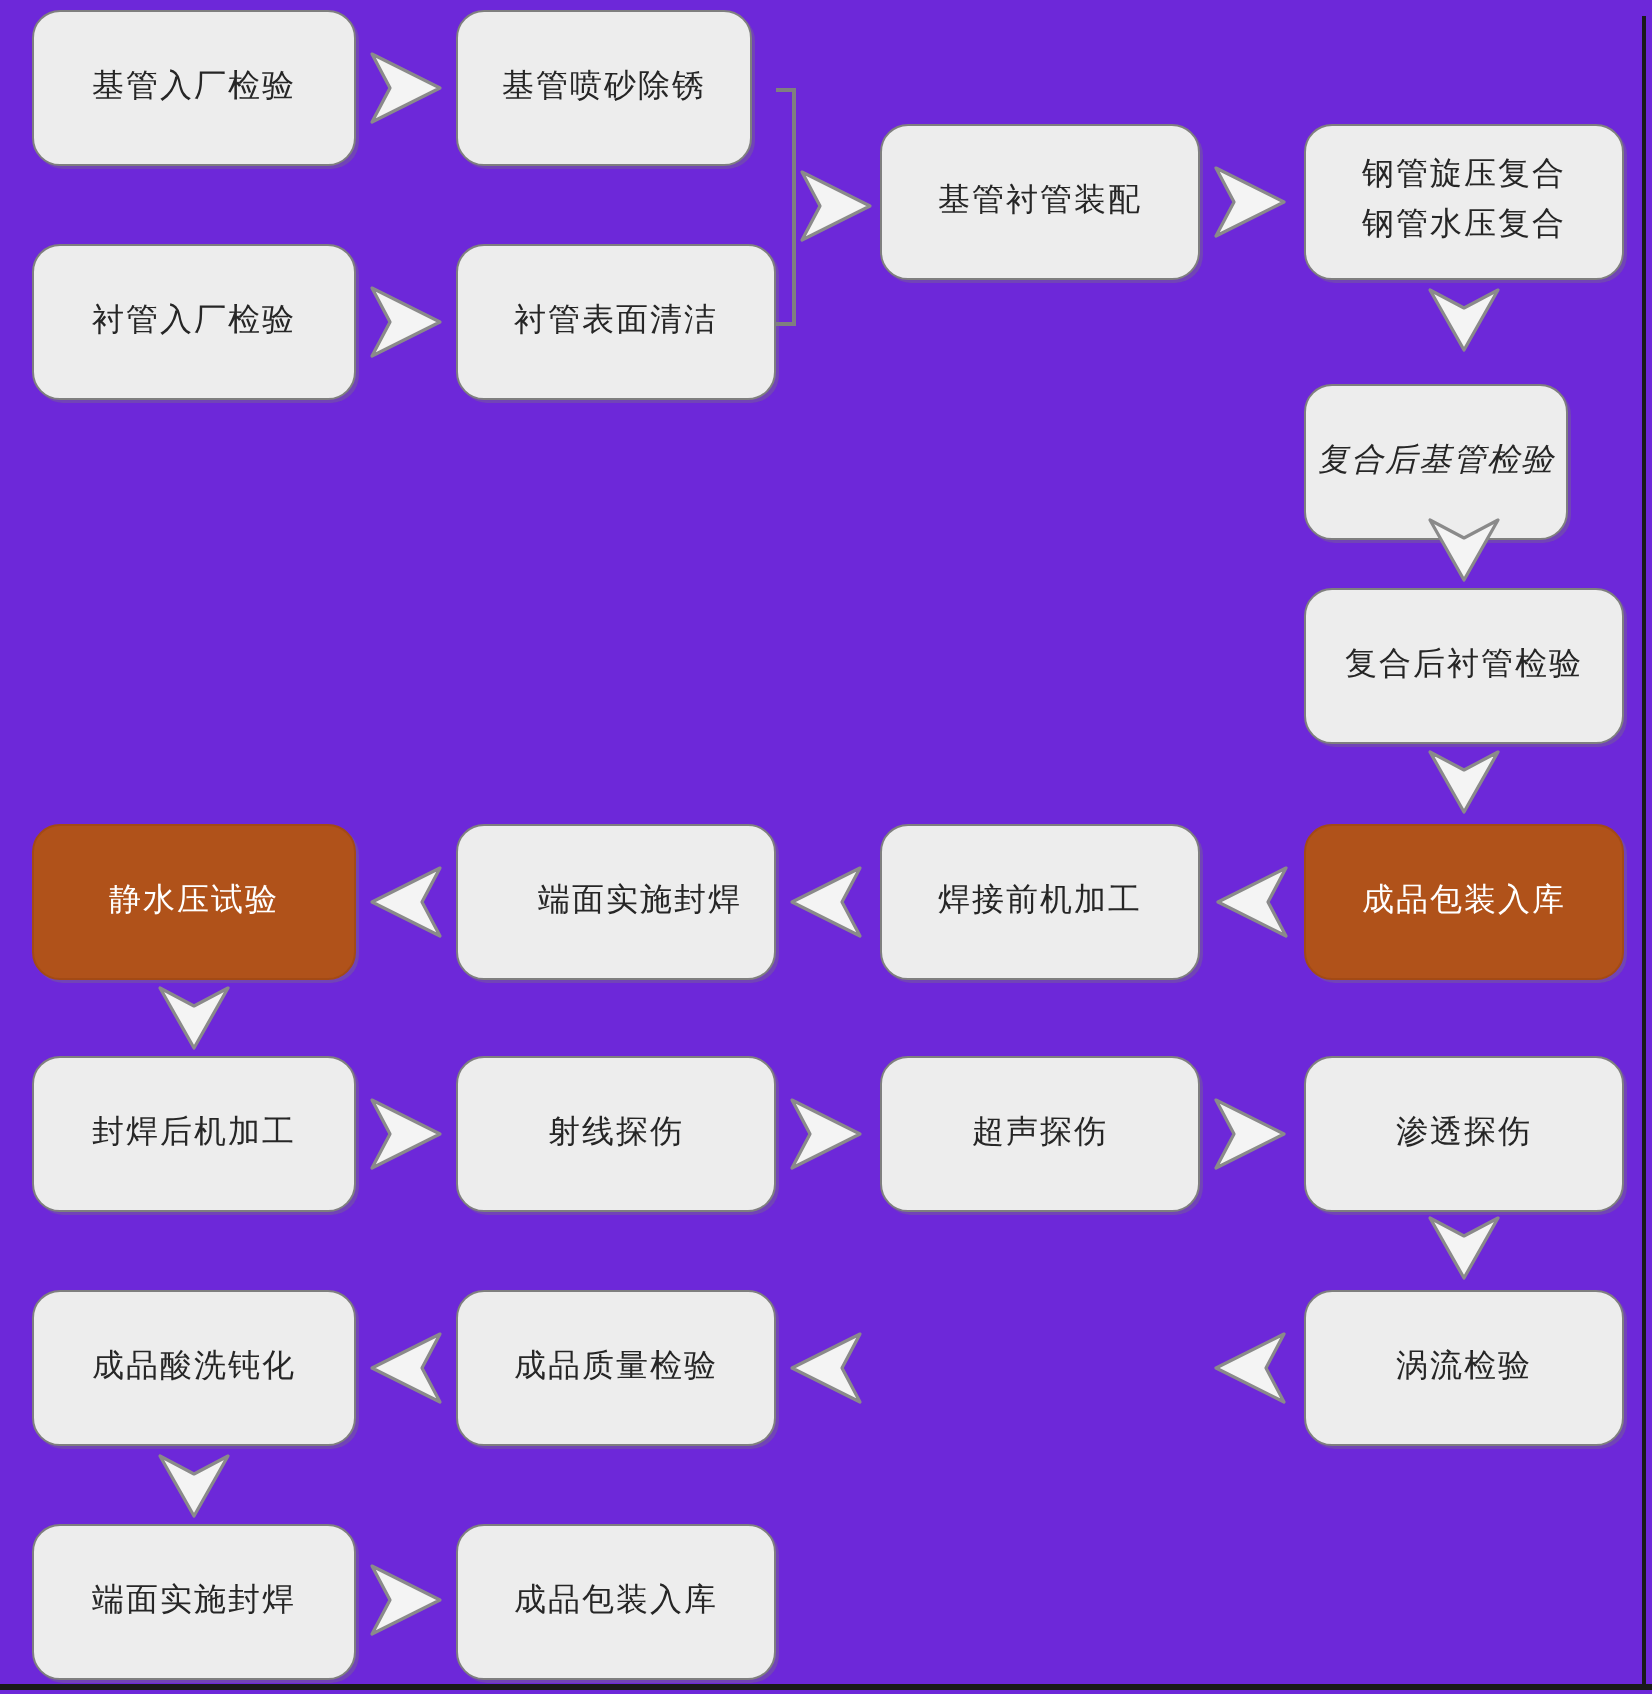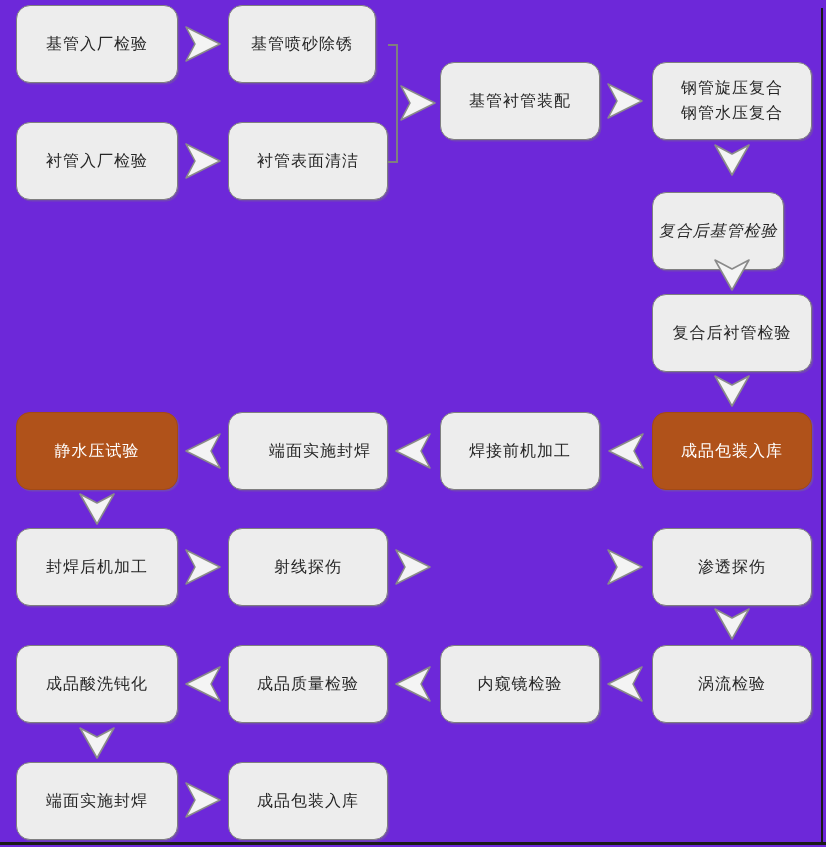--- a/index.html
+++ b/index.html
@@ -97,28 +97,28 @@
     </div>
     <div class="node highlight" style="left: 16px; top: 412px; width: 162px; height: 78px;">
       <span class="node-label">静水压试验</span>
     </div>
     <div class="node" style="left: 16px; top: 528px; width: 162px; height: 78px; justify-content: center;">
       <span class="node-label">封焊后机加工</span>
     </div>
     <div class="node" style="left: 228px; top: 528px; width: 160px; height: 78px;">
       <span class="node-label">射线探伤</span>
     </div>
+    <div class="node" style="left: 440px; top: 528px; width: 160px; height: 78px;">
+      <span class="node-label">超声探伤</span>
+    </div>
     <div class="node" style="left: 652px; top: 528px; width: 160px; height: 78px;">
       <span class="node-label">渗透探伤</span>
     </div>
     <div class="node" style="left: 652px; top: 645px; width: 160px; height: 78px;">
       <span class="node-label">涡流检验</span>
-    </div>
-    <div class="node" style="left: 440px; top: 645px; width: 160px; height: 78px;">
-      <span class="node-label">内窥镜检验</span>
     </div>
     <div class="node" style="left: 228px; top: 645px; width: 160px; height: 78px;">
       <span class="node-label">成品质量检验</span>
     </div>
     <div class="node" style="left: 16px; top: 645px; width: 162px; height: 78px;">
       <span class="node-label">成品酸洗钝化</span>
     </div>
     <div class="node" style="left: 16px; top: 762px; width: 162px; height: 78px;">
       <span class="node-label">端面实施封焊</span>
     </div>

